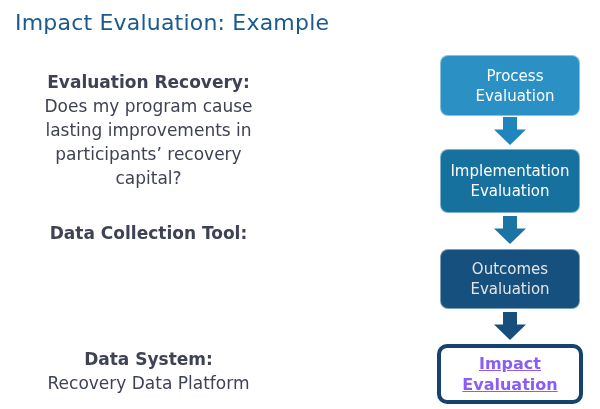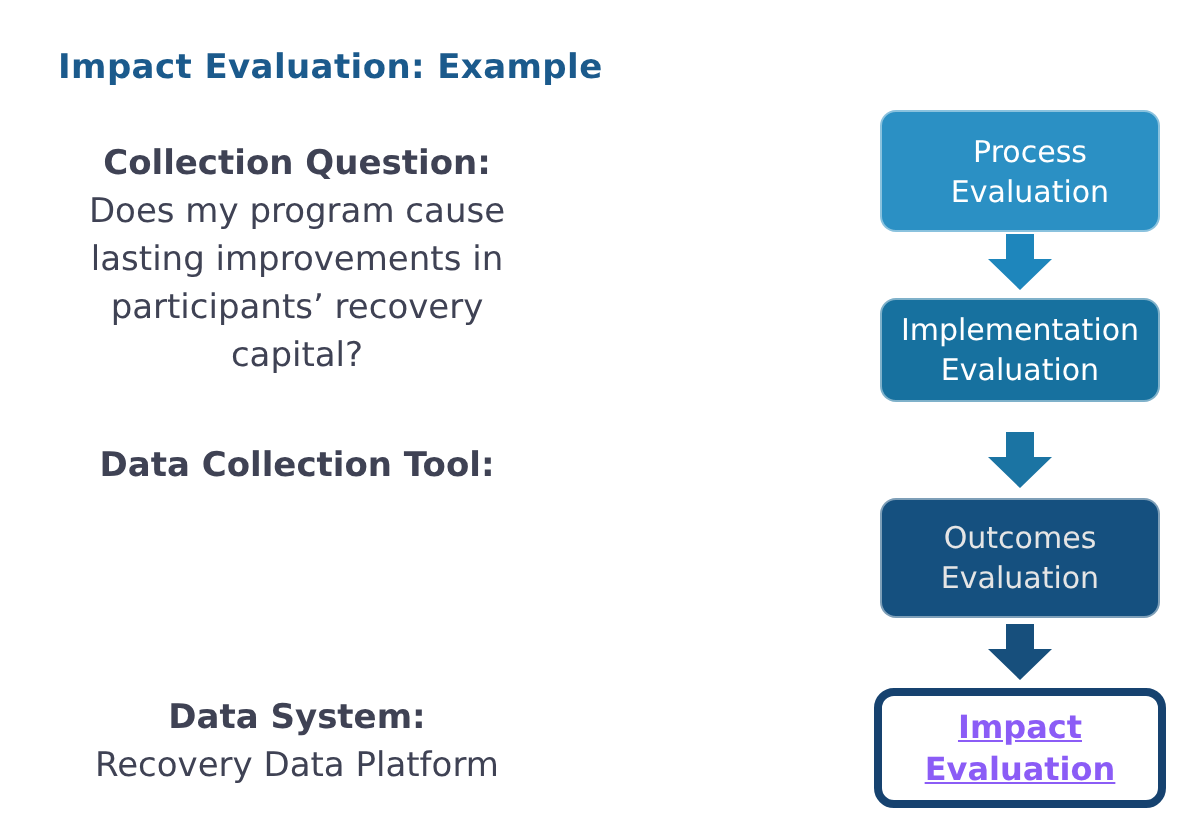--- a/index.html
+++ b/index.html
@@ -12,23 +12,23 @@
     position: relative;
     width: 600px;
     height: 409px;
     background: #ffffff;
     overflow: hidden;
   }
   .title {
     position: absolute;
     top: 8px;
     left: 13px;
-    margin: 16px;
-    font-size: 17px;
-    font-weight: bold;
+    margin: 2px;
+    font-size: 22px;
+    font-weight: normal;
     color: #1b5a8c;
     letter-spacing: 0.2px;
   }
   
   .left-col {
     position: absolute;
     left: 5px;
     width: 287px;
     text-align: center;
     color: #3f4254;
@@ -52,21 +52,21 @@
     border: 1px solid rgba(255,255,255,0.45);
     color: #ffffff;
     display: flex;
     align-items: center;
     justify-content: center;
     text-align: center;
     font-size: 15px;
     line-height: 20px;
   }
   .flow-box-1 { top: 55px;  height: 61px; }
-  .flow-box-2 { top: 149px; height: 52px; }
+  .flow-box-2 { top: 149px; height: 64px; }
   .flow-box-3 { top: 249px; height: 60px; }
   .flow-box-4 {
     top: 344px; height: 60px;
     left: 0; width: 146px;
     border-width: 4px;
     border-style: solid;
     border-radius: 10px;
     font-weight: bold;
     font-size: 16px;
     line-height: 21px;
@@ -84,21 +84,21 @@
 </style>
 </head>
 <body>
 
 <div class="slide">
 
   <h1 class="title" style="color: rgb(27, 90, 140);">Impact Evaluation: Example</h1>
 
   <div class="left-col">
     <div class="section section-1">
-      <div class="heading">Collection Question:</div>
+      <div class="heading">Evaluation Recovery:</div>
       <div class="body">Does my program cause
 lasting improvements in
 participants’ recovery
 capital?</div>
     </div>
     <div class="section section-2">
       <div class="heading">Data Collection Tool:</div>
     </div>
     <div class="section section-3">
       <div class="heading">Data System:</div>

